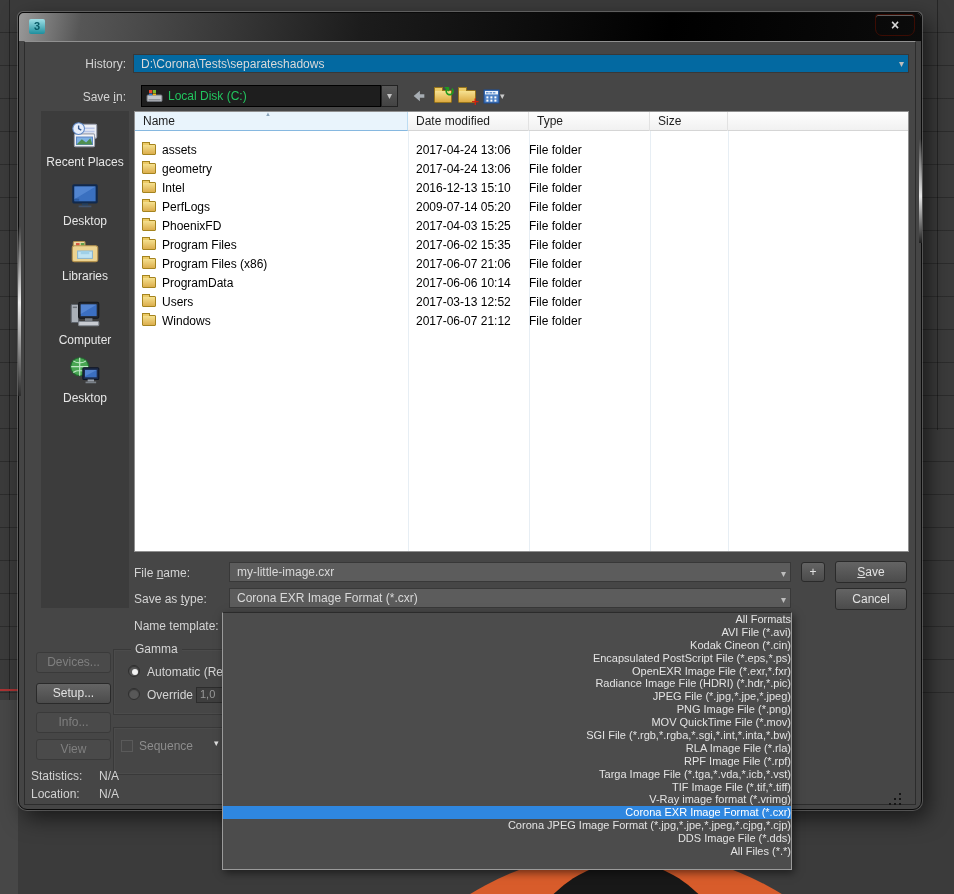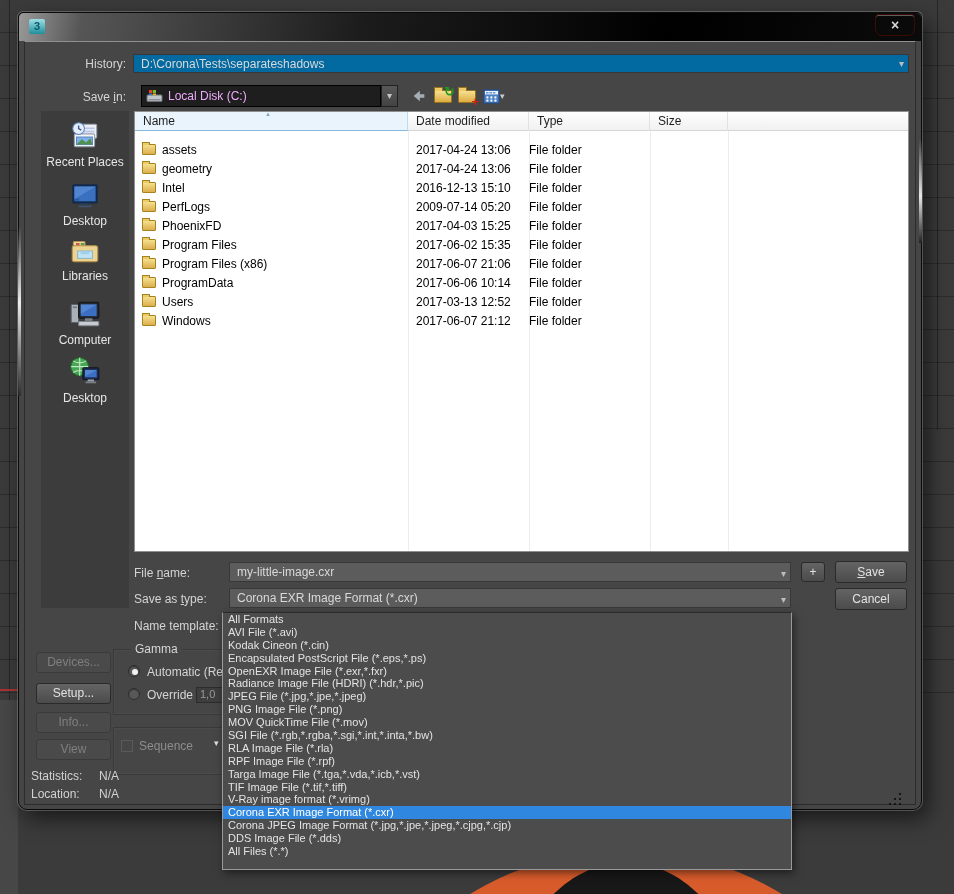--- a/index.html
+++ b/index.html
@@ -36,21 +36,21 @@
   .hl-right{position:absolute;right:-1px;top:126px;width:3px;height:104px;
     background:linear-gradient(rgba(255,255,255,0),#e8e8e8 55%,rgba(30,30,30,.9));}
   
   .lbl{position:absolute;font-size:12px;color:#d4d4d4;white-space:nowrap;}
   .lbl.r{text-align:right;}
   .mn{text-decoration:underline;}
   
   .field{position:absolute;background:#5c5c5c;border:1px solid #383838;color:#d9d9d9;
     font-size:12px;line-height:16px;padding:1px 18px 0 7px;white-space:nowrap;overflow:hidden;}
   .field .car{position:absolute;right:4px;top:1px;color:#bdbdbd;font-size:10px;}
-  .combo-dark{position:absolute;background:#1e1e1e;border:1px solid #000;color:#f0abfc;
+  .combo-dark{position:absolute;background:#1e1e1e;border:1px solid #000;color:#22c55e;
     font-size:12px;display:flex;align-items:center;gap:5px;padding:0 4px;white-space:nowrap;}
   .arrow-btn{position:absolute;background:linear-gradient(#585858,#434343);border:1px solid #222;
     color:#c3c3c3;font-size:10px;text-align:center;line-height:20px;cursor:pointer;}
   
   .tool{position:absolute;width:20px;height:20px;display:flex;align-items:center;justify-content:center;cursor:pointer;}
   .tfolder{position:relative;width:18px;height:13px;background:linear-gradient(#f6e191,#ddab42);
     border:1px solid #96741c;border-radius:1px;}
   .tfolder::before{content:"";position:absolute;left:-1px;top:-4px;width:7px;height:3px;
     background:#eccb66;border:1px solid #96741c;border-bottom:none;border-radius:1px 1px 0 0;}
   .ovl{position:absolute;font-weight:bold;line-height:1;}
@@ -94,21 +94,21 @@
     font-size:11px;line-height:13px;padding-left:3px;}
   
   .stat{position:absolute;font-size:12px;color:#d2d2d2;white-space:nowrap;}
   
   .grip{position:absolute;left:868px;top:780px;width:16px;height:14px;}
   .grip::after{content:"";position:absolute;right:2px;bottom:2px;width:2px;height:2px;background:#151515;
     box-shadow:0 0 0 0 #151515,-5px 5px 0 0 #151515,0 5px 0 0 #151515,-10px 10px 0 0 #151515,-5px 10px 0 0 #151515,0 10px 0 0 #151515;
     transform:translateY(-10px);}
   
   .format-list{position:absolute;left:222px;top:612px;width:570px;height:258px;background:#4c4c4c;
-    border:1px solid #9a9a9a;border-top-color:#2b2b2b;z-index:50;box-shadow:2px 3px 8px rgba(0,0,0,.5);overflow:hidden;}
+    border:1px solid #9a9a9a;border-top-color:#2b2b2b;z-index:50;box-shadow:2px 3px 8px rgba(0,0,0,.5);overflow:hidden;text-align:right;}
   .fmt-item{height:12.9px;line-height:12.5px;font-size:11px;color:#e3e3e3;padding-left:5px;
     white-space:nowrap;overflow:hidden;cursor:pointer;}
   .fmt-item.selected{background:#2f87e0;color:#fff;}
   .seq-arrow{position:absolute;left:214px;top:738px;z-index:60;color:#dcdcdc;font-size:9px;}
 </style>
 </head>
 <body>
 
 <div id="screen">
 

